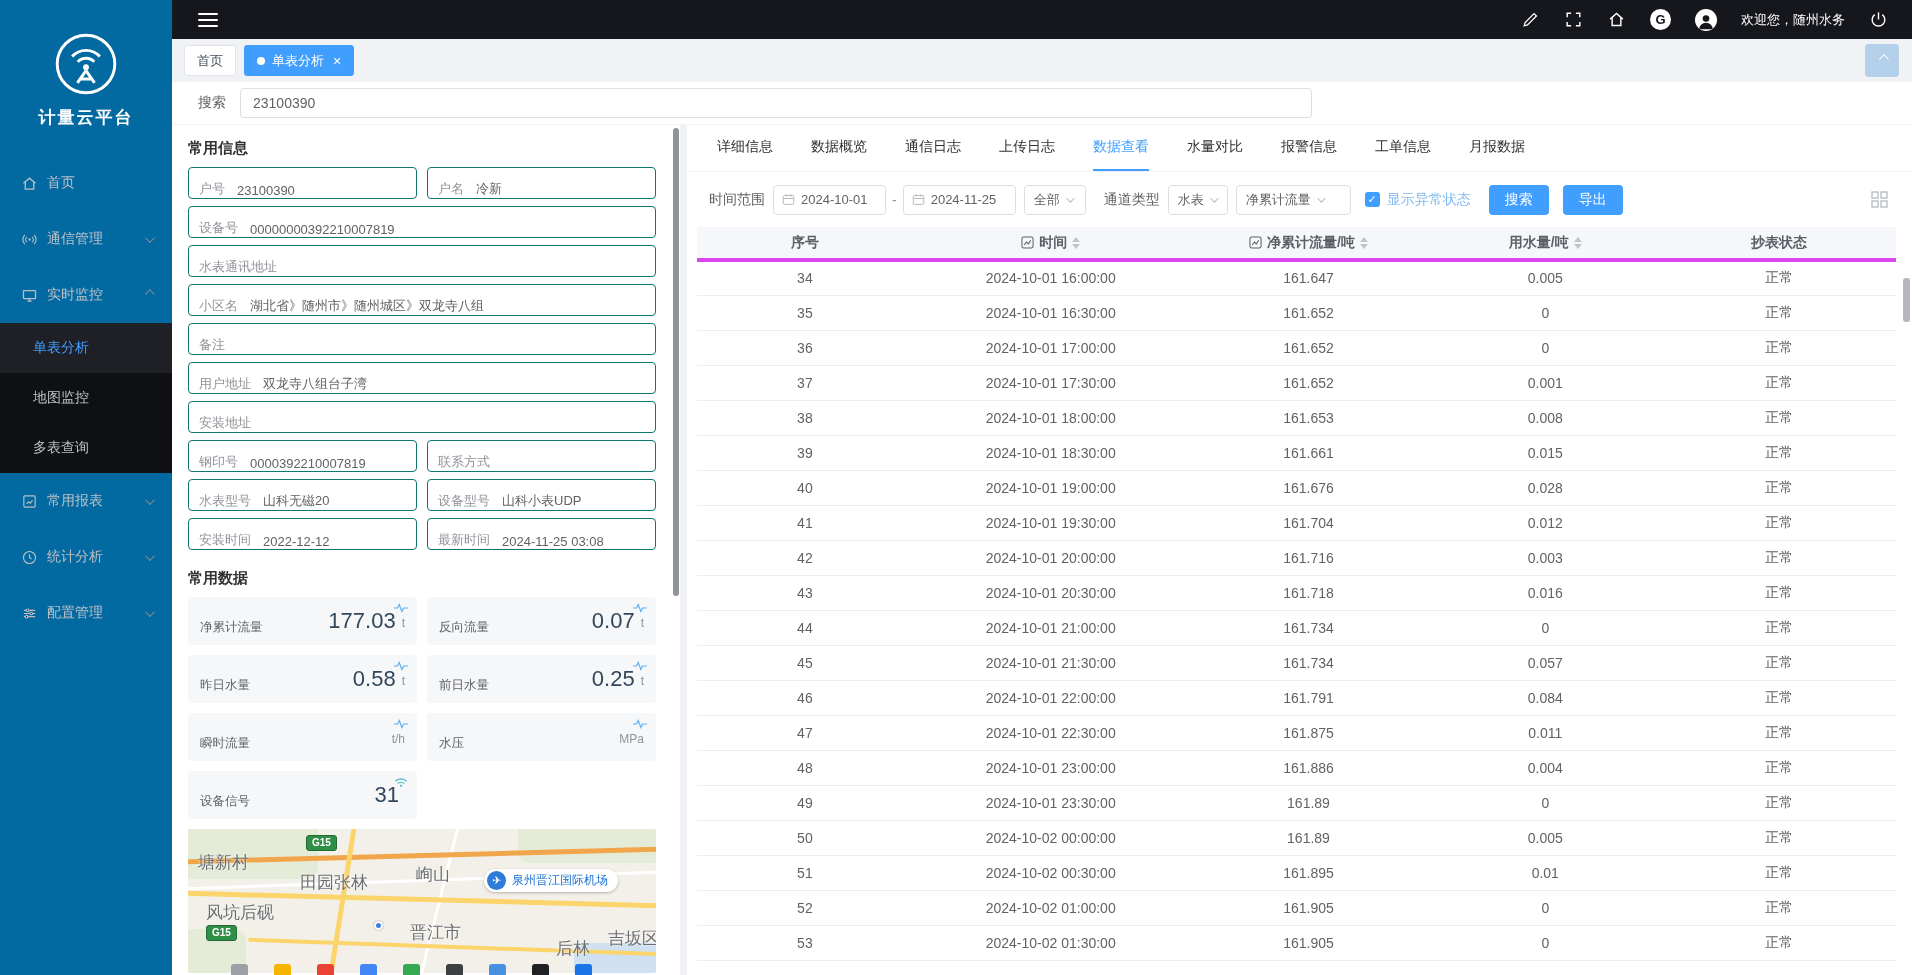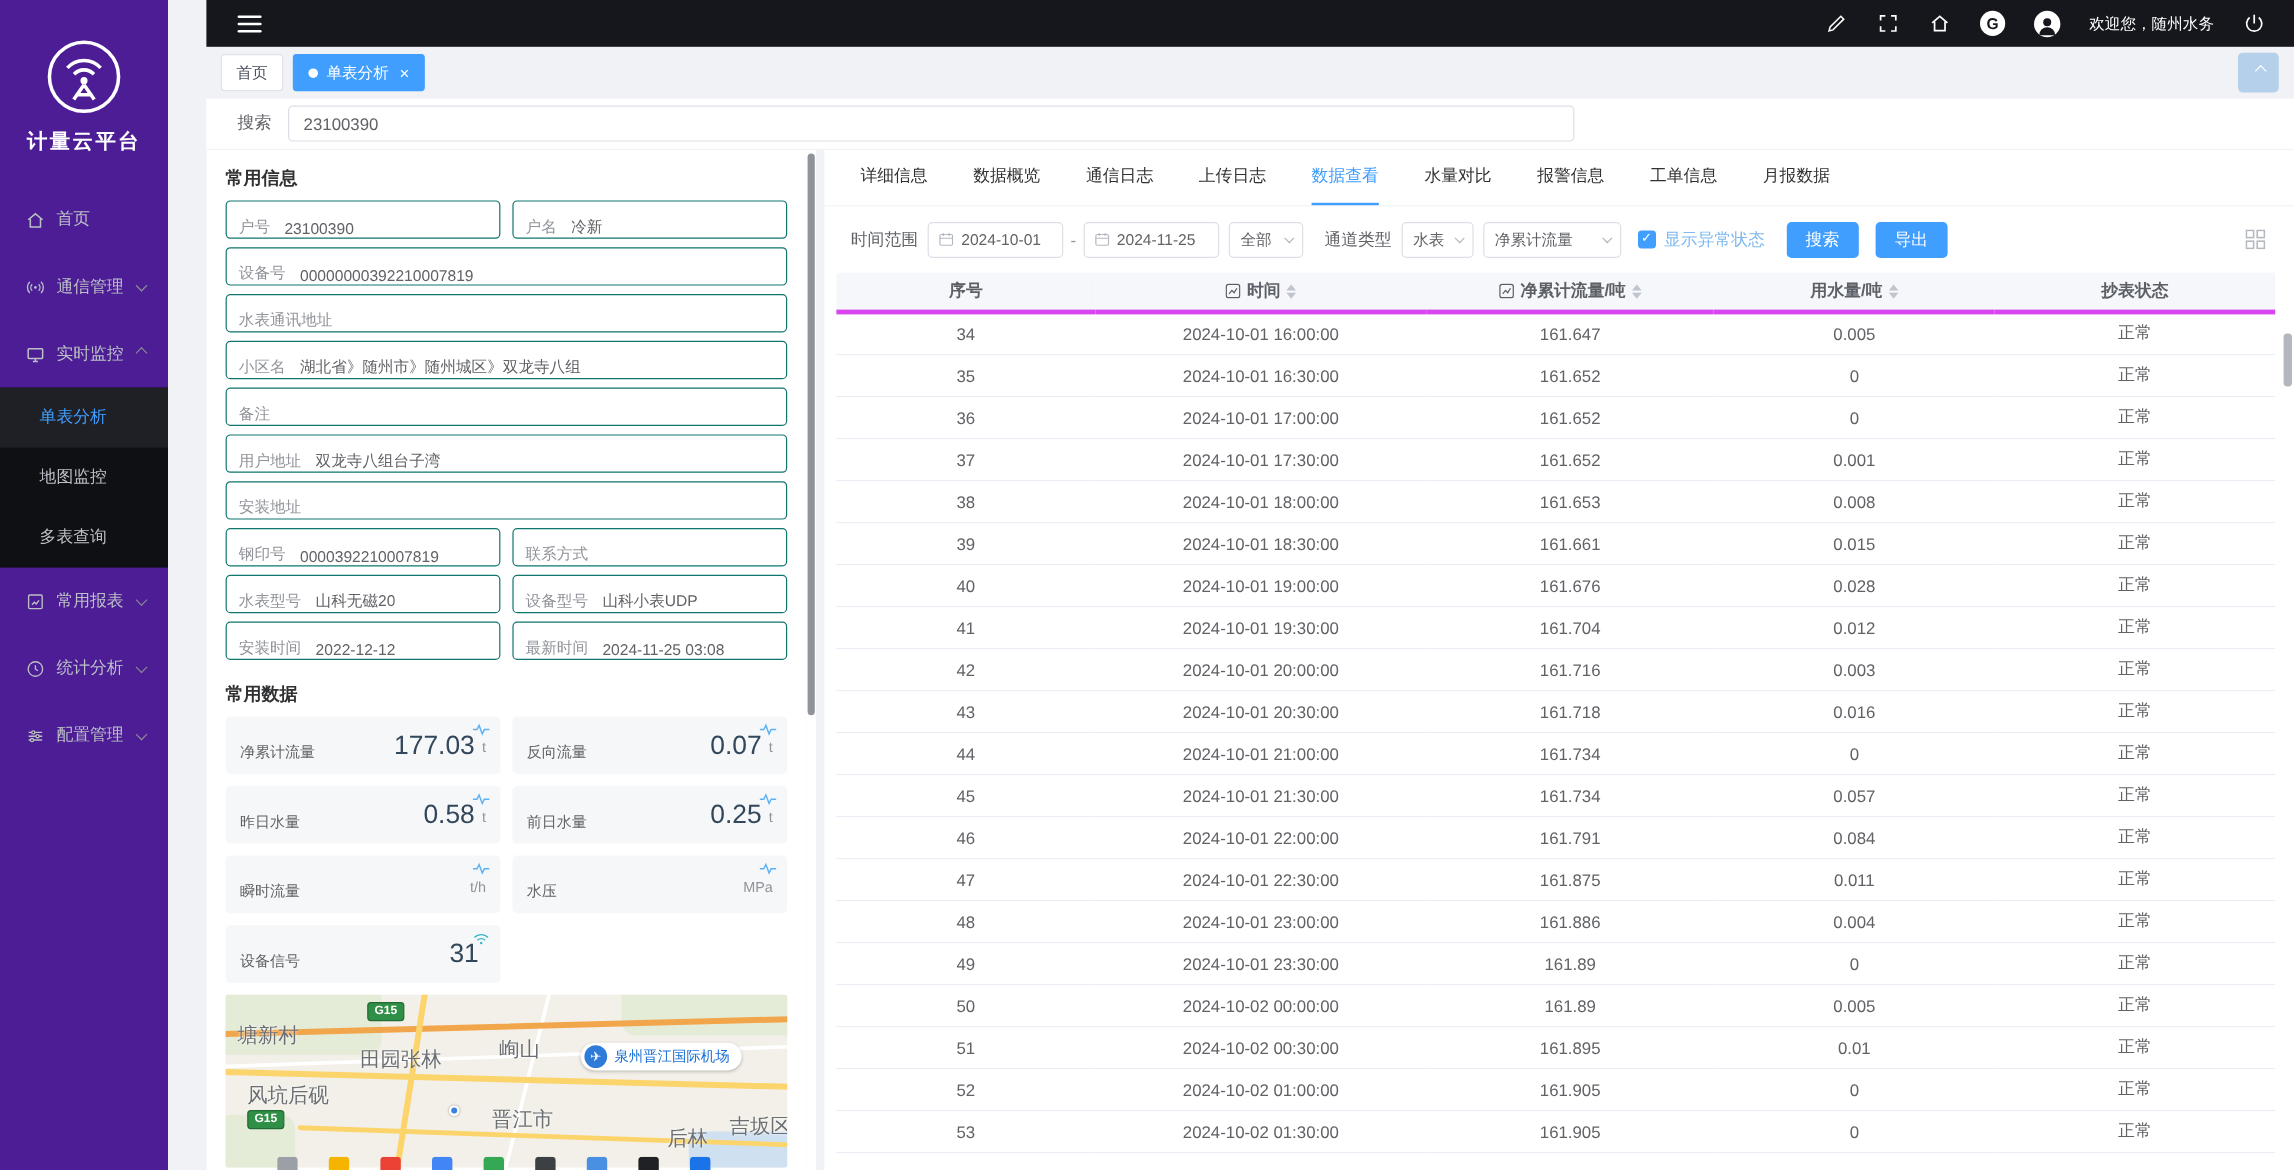--- a/index.html
+++ b/index.html
@@ -1,21 +1,21 @@
 <!DOCTYPE html>
 <html><head>
 <meta charset="utf-8">
 <style>
 *{margin:0;padding:0;box-sizing:border-box}
 html,body{background:#0c0c0e}
 body{font-family:"Liberation Sans","DejaVu Sans",sans-serif}
 .screen{position:relative;width:1912px;height:975px;overflow:hidden;background:#f0f2f5;color:#303133;font-size:14px}
 
 
-.sidebar{position:absolute;left:0;top:0;width:140px;height:100%;background:#4c1d95;z-index:6}
+.sidebar{position:absolute;left:0;top:0;width:172px;height:100%;background:#0369a1;z-index:6}
 .logo-wrap{display:flex;flex-direction:column;align-items:center;padding-top:32px}
 .logo-circle{width:64px;height:64px}
 .app-title{color:#fff;font-size:17px;font-weight:bold;margin-top:10px;letter-spacing:2px}
 .menu{margin-top:26px}
 .menu-item{height:56px;display:flex;align-items:center;padding:0 20px 0 21px;color:#bcc0c6;font-size:14px;cursor:pointer}
 .menu-item .mi-icon{width:17px;height:17px;margin-right:9px;flex:none}
 .menu-item .mi-label{flex:1}
 .chev{width:7px;height:7px;border-right:1.5px solid #8a8d93;border-bottom:1.5px solid #8a8d93;flex:none}
 .chev.down{transform:rotate(45deg) translateY(-2px)}
 .chev.up{transform:rotate(-135deg) translateY(2px)}
@@ -85,21 +85,21 @@
 
 
 .right-panel{flex:1;background:#fff;position:relative;overflow:hidden;display:flex;flex-direction:column}
 .tabs{height:47px;flex:none;display:flex;align-items:stretch;gap:38px;padding-left:30px;border-bottom:1px solid #f0f2f5}
 .tab{display:flex;align-items:center;font-size:14px;color:#303133;border-bottom:2px solid transparent;cursor:pointer;white-space:nowrap}
 .tab.active{color:#409EFF;border-bottom-color:#409EFF}
 .filter{height:55px;flex:none;display:flex;align-items:center;padding:0 24px 0 22px;font-size:14px;color:#606266}
 .fl-label{flex:none;margin-right:8px;white-space:nowrap}
 .date-box{width:113px;height:30px;border:1px solid #dcdfe6;border-radius:4px;display:flex;align-items:center;gap:6px;padding:0 8px;font-size:13px;color:#606266;flex:none;cursor:pointer;background:#fff}
 .dash{margin:0 6px;color:#909399}
-.select{height:30px;border:1px solid #dcdfe6;border-radius:4px;display:flex;align-items:center;justify-content:space-between;padding:0 9px;font-size:13px;color:#606266;flex:none;cursor:pointer;background:#fff}
+.select{height:30px;border:1px solid #dcdfe6;border-radius:4px;display:flex;align-items:center;justify-content:flex-start;padding:0 9px;font-size:13px;color:#606266;flex:none;cursor:pointer;background:#fff}
 .w62{width:62px}.w60{width:60px}.w115{width:115px}
 .ml8{margin-left:8px}.ml14{margin-left:14px}.ml18{margin-left:18px}
 .sel-arrow{width:6px;height:6px;border-right:1.3px solid #b4b8bf;border-bottom:1.3px solid #b4b8bf;transform:rotate(45deg) translateY(-2px);margin-left:6px;flex:none}
 .checkbox{width:15px;height:15px;background:#409EFF;border-radius:3px;color:#fff;font-size:11px;line-height:15px;text-align:center;flex:none;cursor:pointer}
 .chk-label{color:#7eb9f0;margin-left:7px;white-space:nowrap}
 .btn{height:30px;padding:0 16px;background:#409EFF;color:#fff;border:none;border-radius:4px;font-size:14px;font-family:inherit;cursor:pointer;flex:none}
 .grid-icon{margin-left:auto;width:17px;height:17px;cursor:pointer;flex:none}
 .cal{width:13px;height:13px;flex:none}
 .tablewrap{flex:1;padding:0 16px 0 10px;overflow:hidden}
 table.data{width:100%;border-collapse:collapse;table-layout:fixed}

